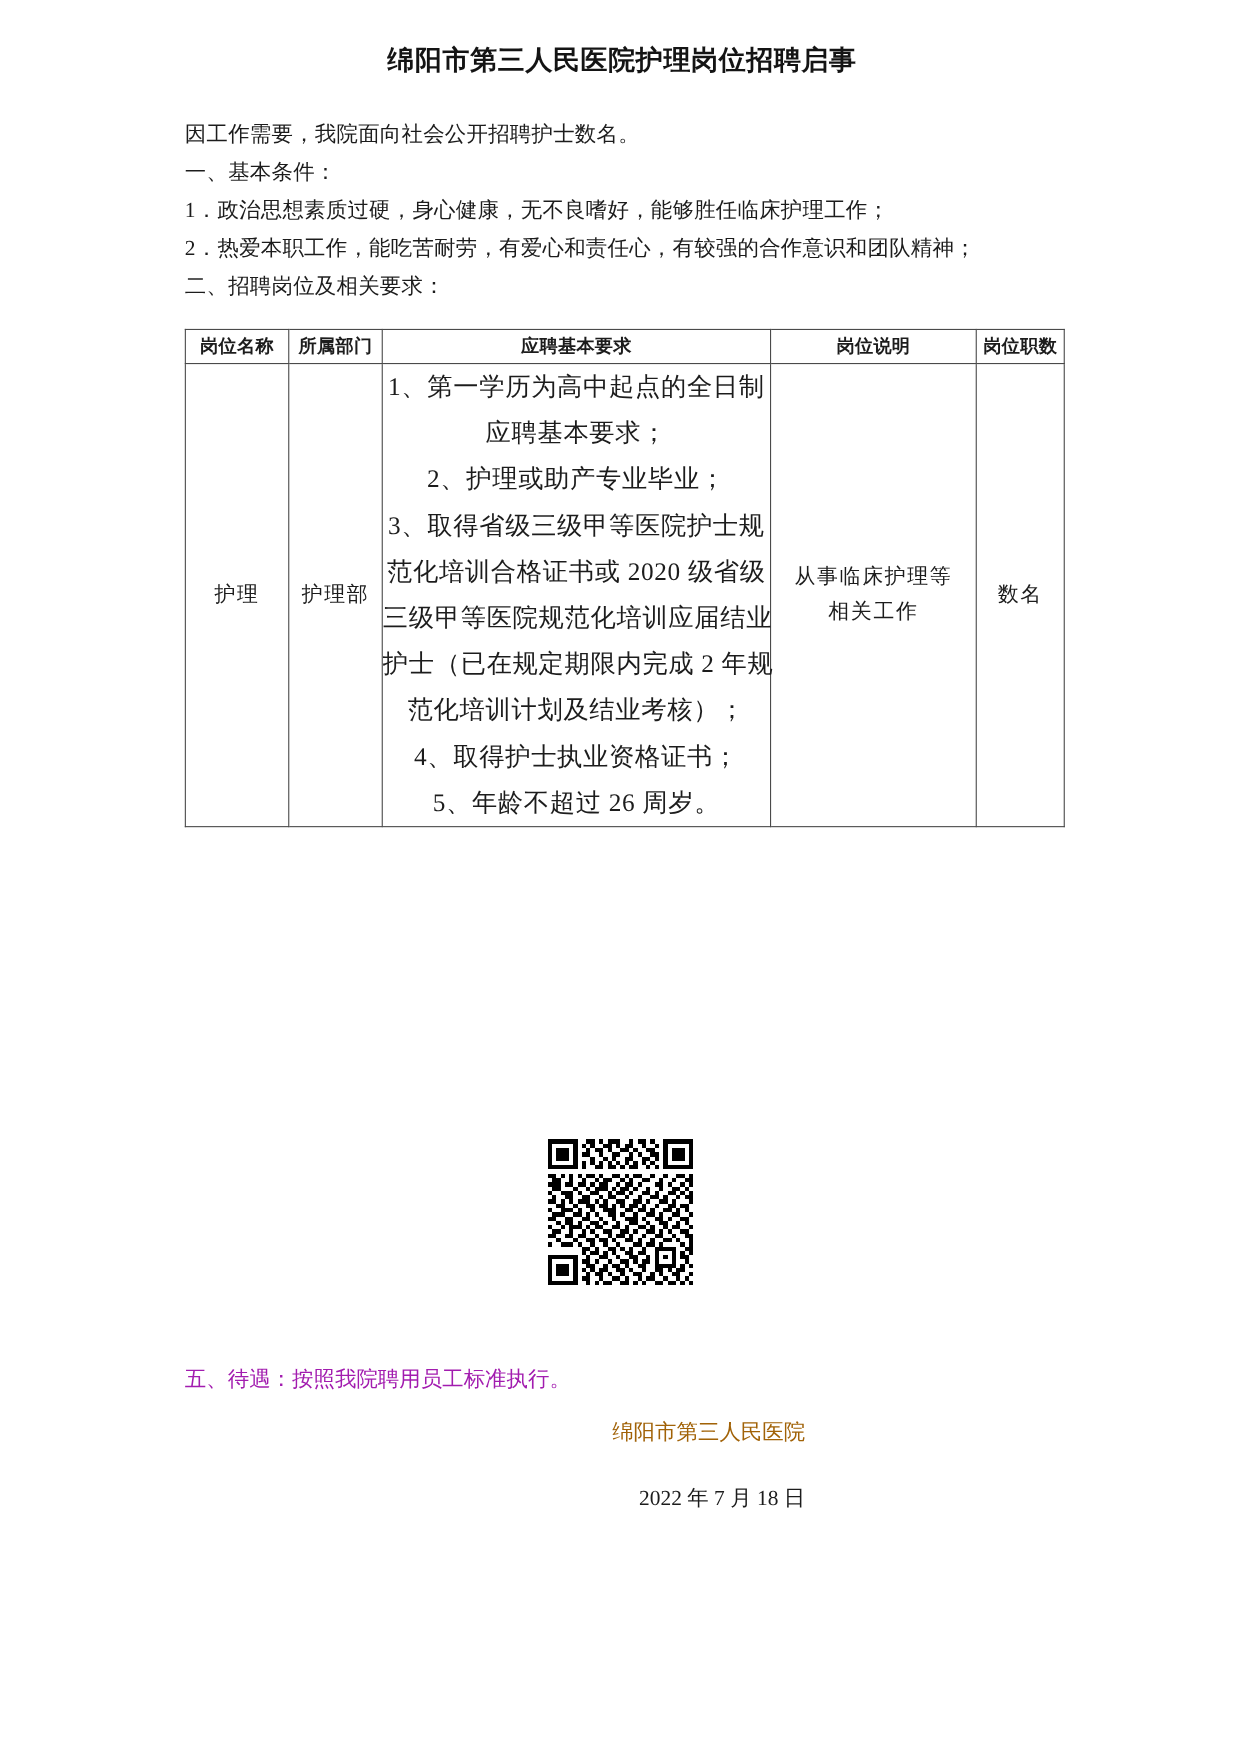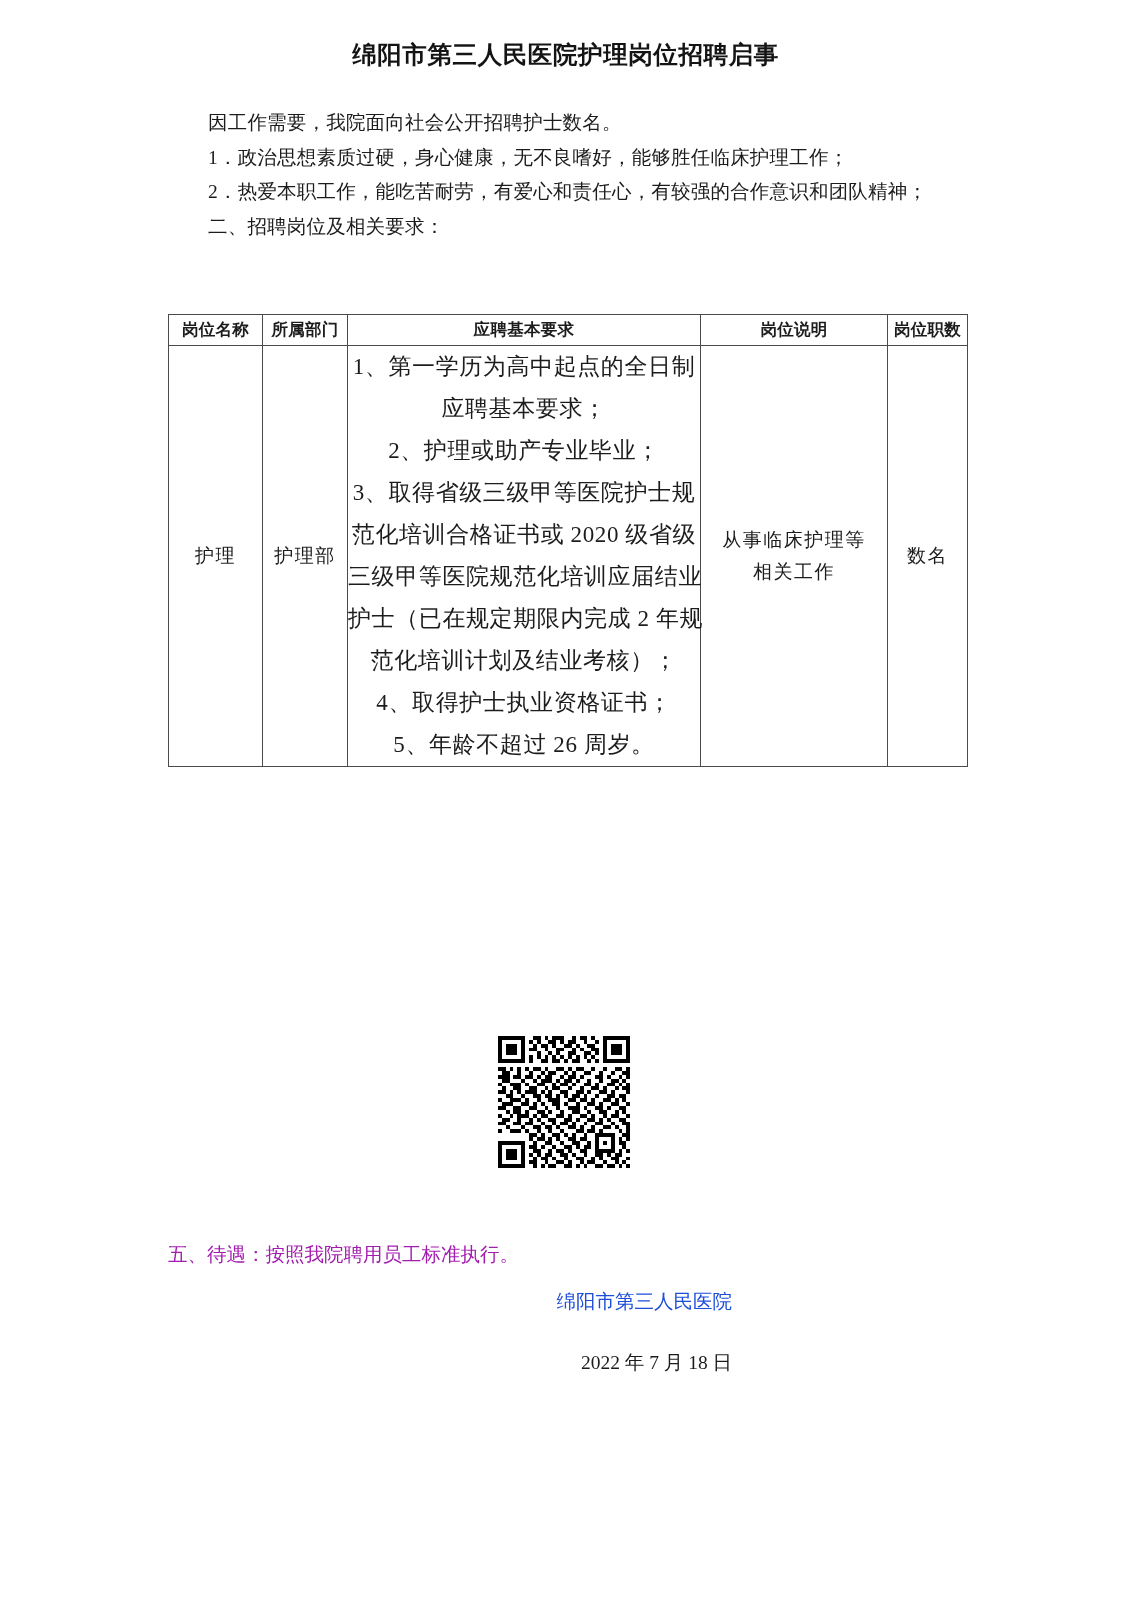--- a/index.html
+++ b/index.html
@@ -31,35 +31,34 @@
     font-size: 24.5px;
     font-weight: bold;
     letter-spacing: 0.6px;
     color: #141414;
   }
   .body-block {
     position: absolute;
     left: 168px;
     top: 106px;
     width: 800px;
-    margin-left: 40px;
   }
   .para {
     font-size: 19.5px;
     line-height: 34.5px;
     color: #1c1c1c;
     letter-spacing: 0.2px;
     white-space: nowrap;
   }
 
   
   .req-table {
     position: absolute;
     left: 168px;
-    top: 314px;
+    top: 299px;
     width: 799px;
     border-collapse: collapse;
     table-layout: fixed;
   }
   .req-table td, .req-table th {
     border: 1px solid #4a4a4a;
     padding: 0;
     vertical-align: middle;
     color: #1c1c1c;
   }
@@ -125,24 +124,23 @@
     line-height: 34px;
     color: #a21caf;
     white-space: nowrap;
   }
   .sign {
     position: absolute;
     right: 164px;
     top: 1286px;
     font-size: 19.5px;
     line-height: 34px;
-    color: #1d4ed8;
+    color: #a16207;
     text-align: left;
     white-space: nowrap;
-    font-family: Liberation Mono, monospace;
   }
   .sign-date {
     position: absolute;
     right: 164px;
     top: 1346px;
     font-size: 19.5px;
     line-height: 34px;
     color: #1c1c1c;
     text-align: left;
     white-space: nowrap;
@@ -150,20 +148,21 @@
 </style>
 </head>
 <body>
 
 <div class="page">
 
   <div class="doc-title">绵阳市第三人民医院护理岗位招聘启事</div>
 
   <div class="body-block">
     <div class="para">因工作需要，我院面向社会公开招聘护士数名。</div>
+    <div class="para">一、基本条件：</div>
     <div class="para">1．政治思想素质过硬，身心健康，无不良嗜好，能够胜任临床护理工作；</div>
     <div class="para">2．热爱本职工作，能吃苦耐劳，有爱心和责任心，有较强的合作意识和团队精神；</div>
     <div class="para">二、招聘岗位及相关要求：</div>
   </div>
 
   <table class="req-table">
     <colgroup>
       <col class="col-a">
         <col class="col-b">
         <col class="col-c">

